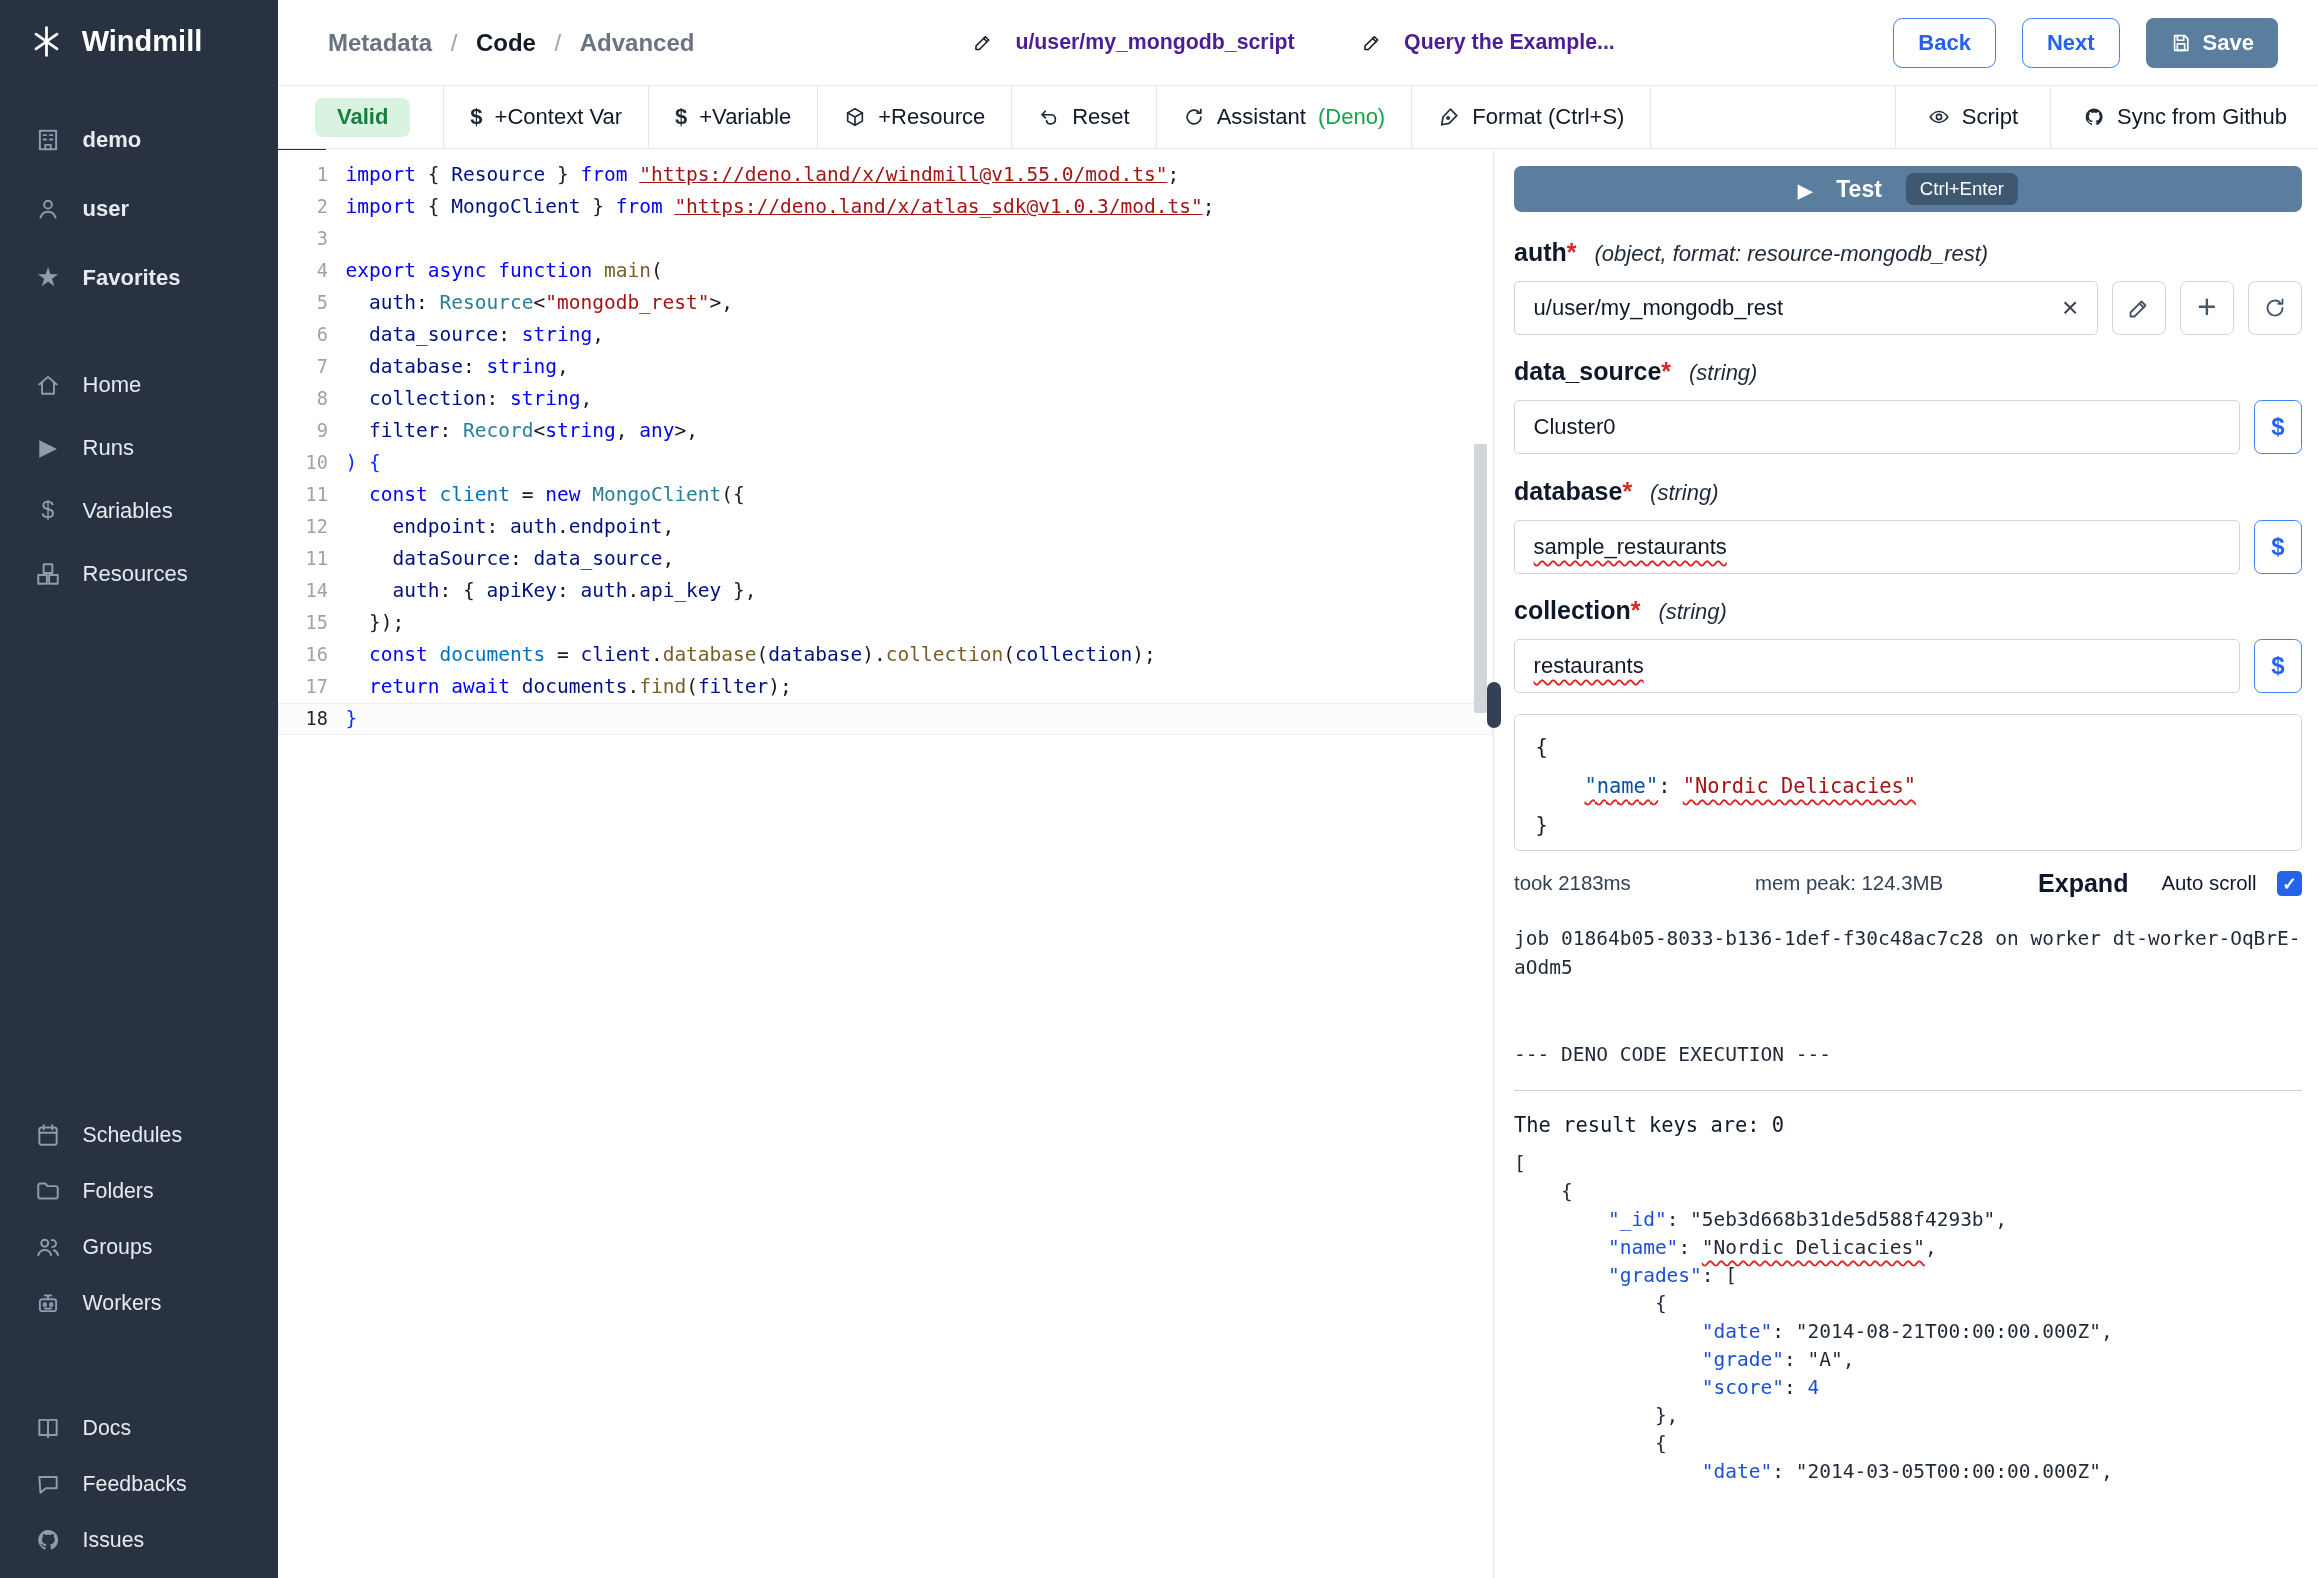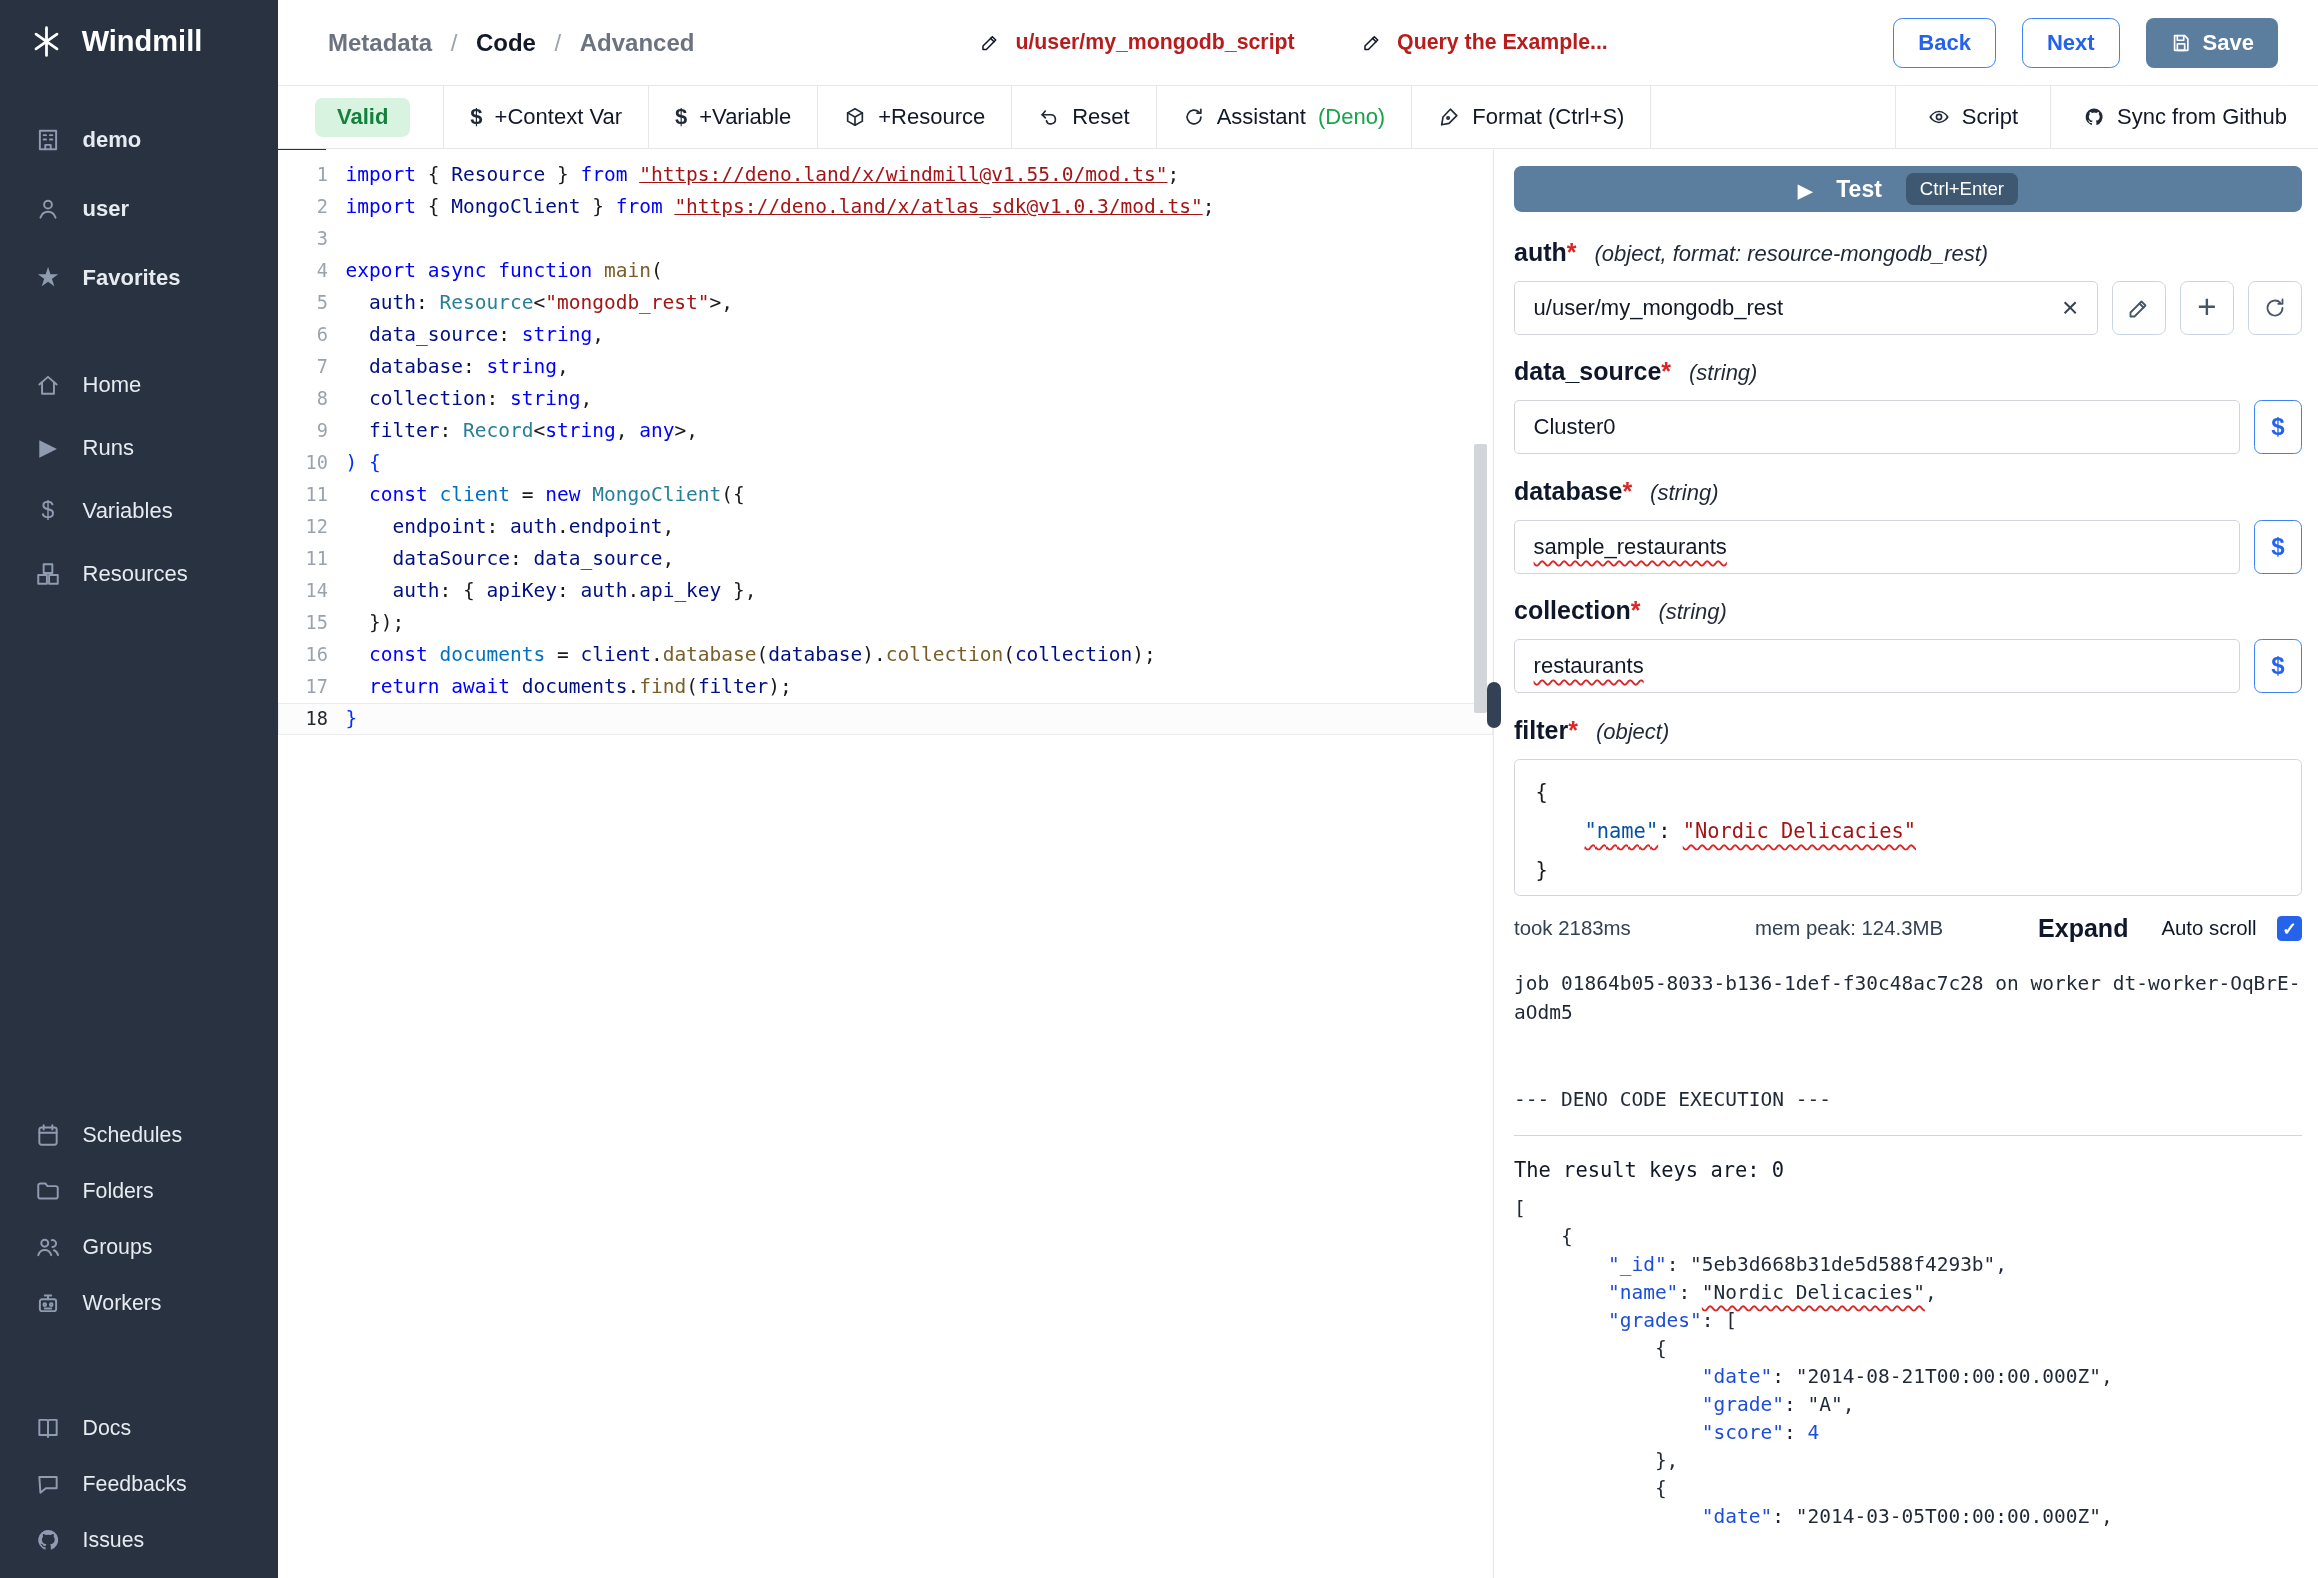--- a/index.html
+++ b/index.html
@@ -28,21 +28,21 @@
   #admin-group .side-item,#footer-group .side-item{height:56px;font-size:21.3px;font-weight:500}
   #footer-group{margin-top:69px;padding-bottom:11px}
 
   
   .header{position:absolute;left:278px;top:0;right:0;height:85px;background:#fff;
     display:flex;align-items:center;padding:0 41px 0 50px;justify-content:space-between}
   .breadcrumb{display:flex;gap:18.6px;align-items:center;font-size:24px;font-weight:600;color:#6b7280}
   .breadcrumb .active{color:#111827;font-weight:700}
   .breadcrumb .sep{color:#9ca3af;font-weight:400}
   .path-group{display:flex;gap:67px;align-items:center}
-  .path-item{display:flex;align-items:center;gap:15px;font-size:21.3px;font-weight:600;color:#b91c1c;cursor:pointer}
+  .path-item{display:flex;align-items:center;gap:22px;font-size:21.3px;font-weight:600;color:#4c1d95;cursor:pointer}
   .path-item .ic svg{width:20.4px;height:20.4px;color:#111827}
   .hbuttons{display:flex;gap:26px;}
   .btn-outline{border:1.9px solid var(--accent);color:#2563eb;background:#fff;border-radius:9.3px;
     font-size:22px;font-weight:600;padding:11px 24px;cursor:pointer;font-family:inherit}
   .btn-save{background:var(--steel);color:#fff;border:none;border-radius:8px;font-size:22px;font-weight:600;
     padding:12px 24px;display:flex;gap:11px;align-items:center;cursor:pointer;font-family:inherit}
   .btn-save .ic svg{width:22px;height:22px;color:#fff}
 
   
   .toolbar{position:absolute;left:278px;top:85px;right:0;height:64px;background:#fff;
@@ -534,24 +534,20 @@
     </div>
     <div class="frow">
       <div class="finput">
         <span class="wavy">restaurants</span>
       </div>
       <button class="dollarbtn">$</button>
     </div>
   </div>
 
   <div class="field tight">
-    <div class="flabel">
-      <span>filter</span><span class="freq">*</span>
-      <span class="ftype">(object)</span>
-    </div>
     <div class="filter-box">
       <div id="filter-lines">
           <div class="fl-line"><span class="p">{</span></div>
           <div class="fl-line"><span class="p">    </span><span class="jkey wavy">"name"</span><span class="p">: </span><span class="jstr wavy">"Nordic Delicacies"</span></div>
           <div class="fl-line"><span class="p">}</span></div>
         </div>
     </div>
   </div>
 
 

